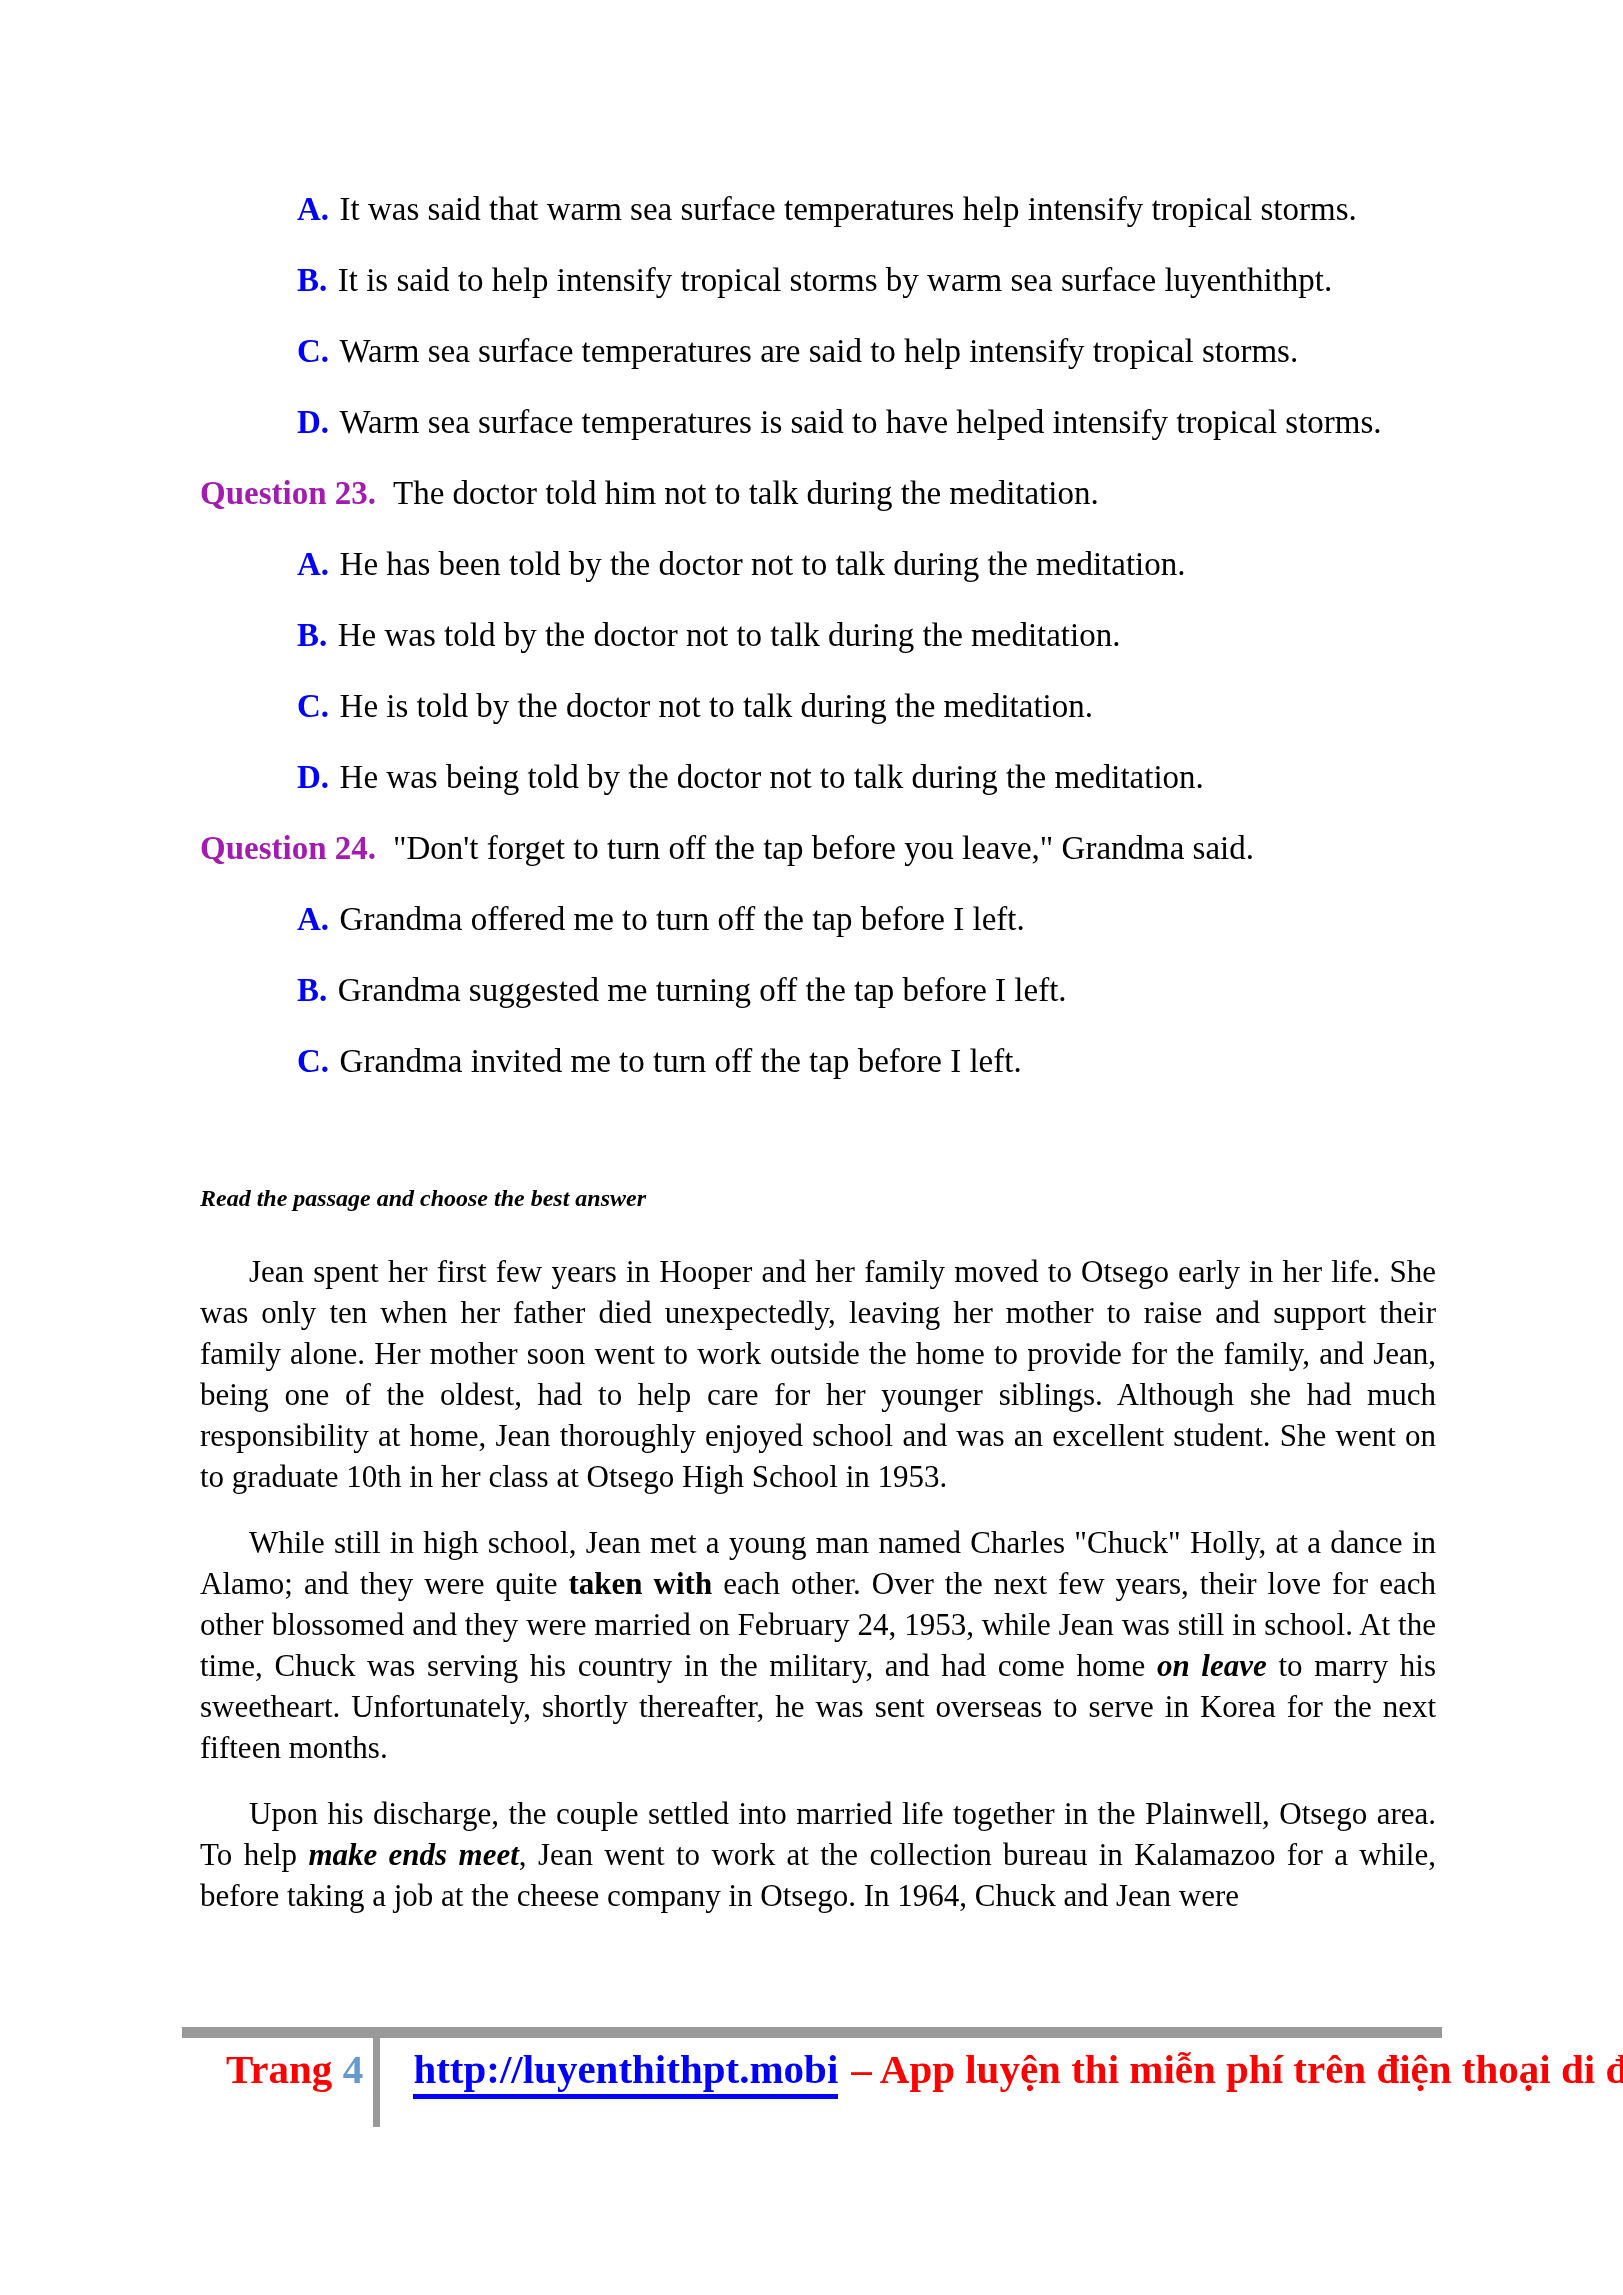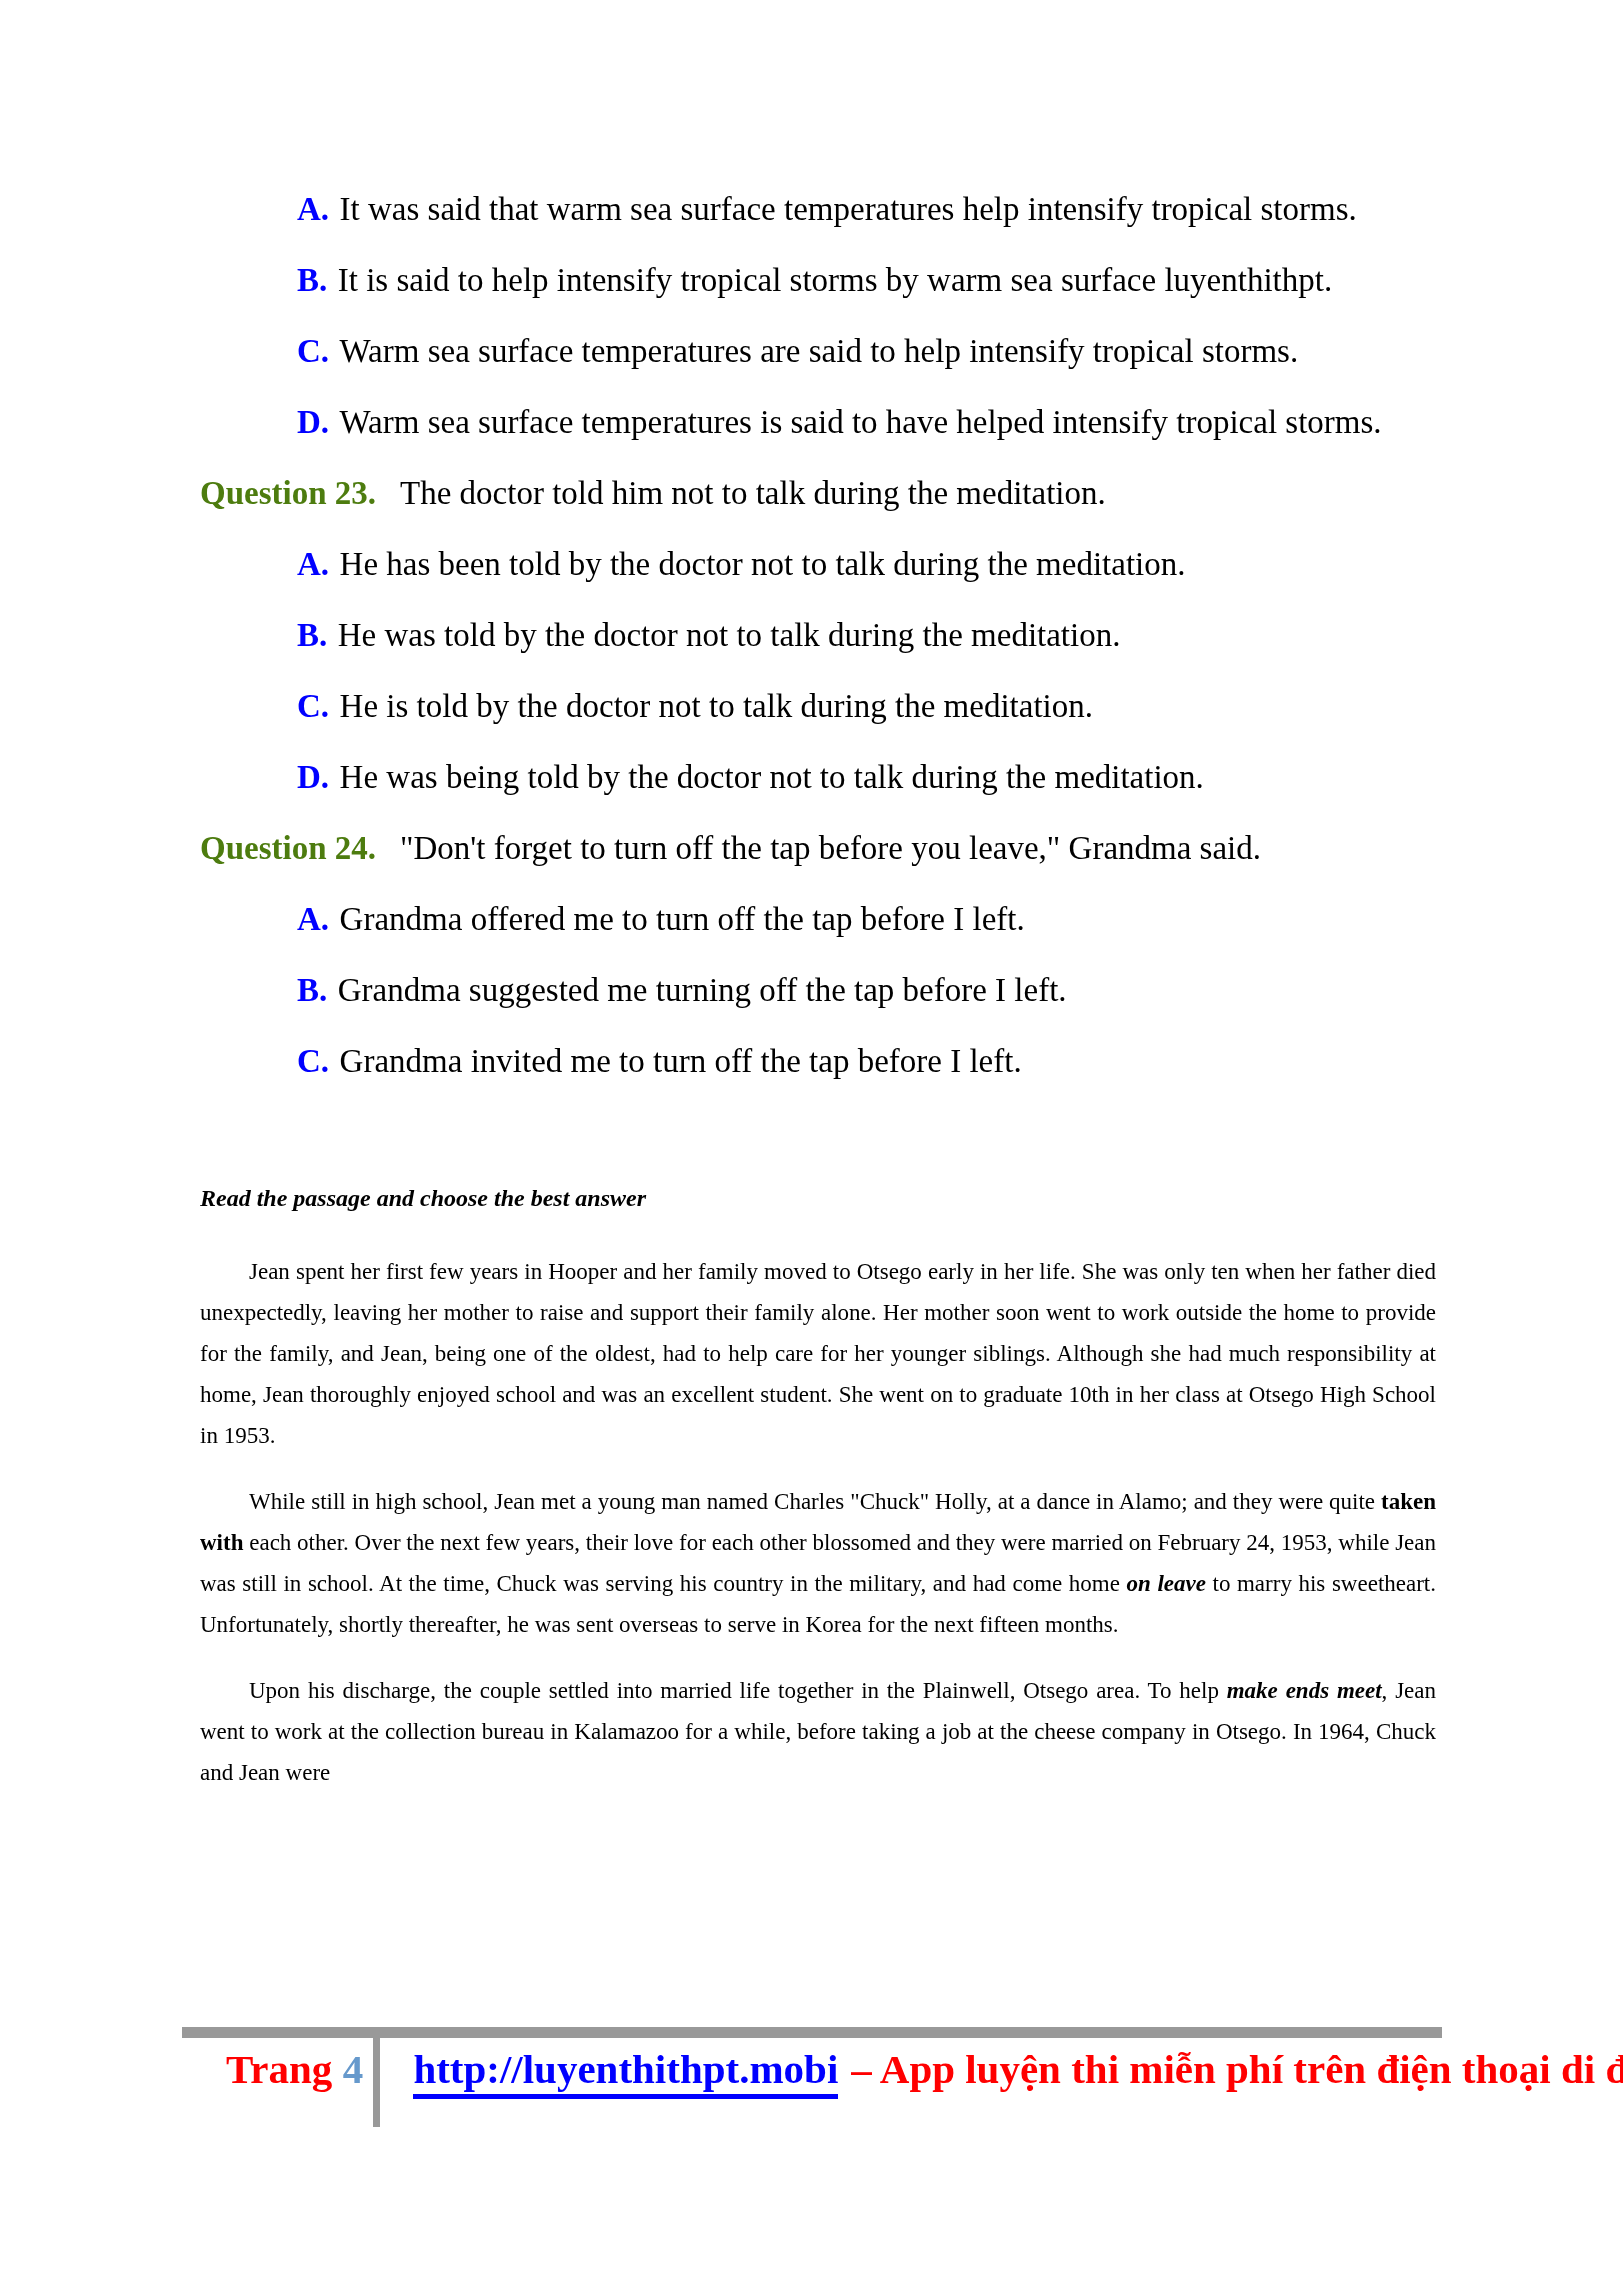--- a/index.html
+++ b/index.html
@@ -23,44 +23,44 @@
   }
   .qline {
     font-size: 33px;
     line-height: 71px;
     white-space: nowrap;
   }
   .optline {
     padding-left: 97px;
   }
   .qlabel {
-    color: #4d7c0f;
+    color: #a21caf;
     font-weight: bold;
-    margin-right: 24px;
+    margin-right: 17px;
   }
   .letter {
     color: #0000ff;
     font-weight: bold;
     margin-right: 10.5px;
   }
   #reading {
     position: absolute;
     left: 200px;
     right: 187px;
     top: 1163px;
   }
   .heading {
     font-size: 24px;
     line-height: 71px;
     font-weight: bold;
     font-style: italic;
     margin: 0;
   }
   .para {
-    font-size: 23px;
+    font-size: 31px;
     line-height: 41px;
     text-align: justify;
     text-indent: 49px;
     margin: 25px 0 0 0;
   }
   .para:first-of-type {
     margin-top: 17px;
   }
   .b  { font-weight: bold; }
   .bi { font-weight: bold; font-style: italic; }

